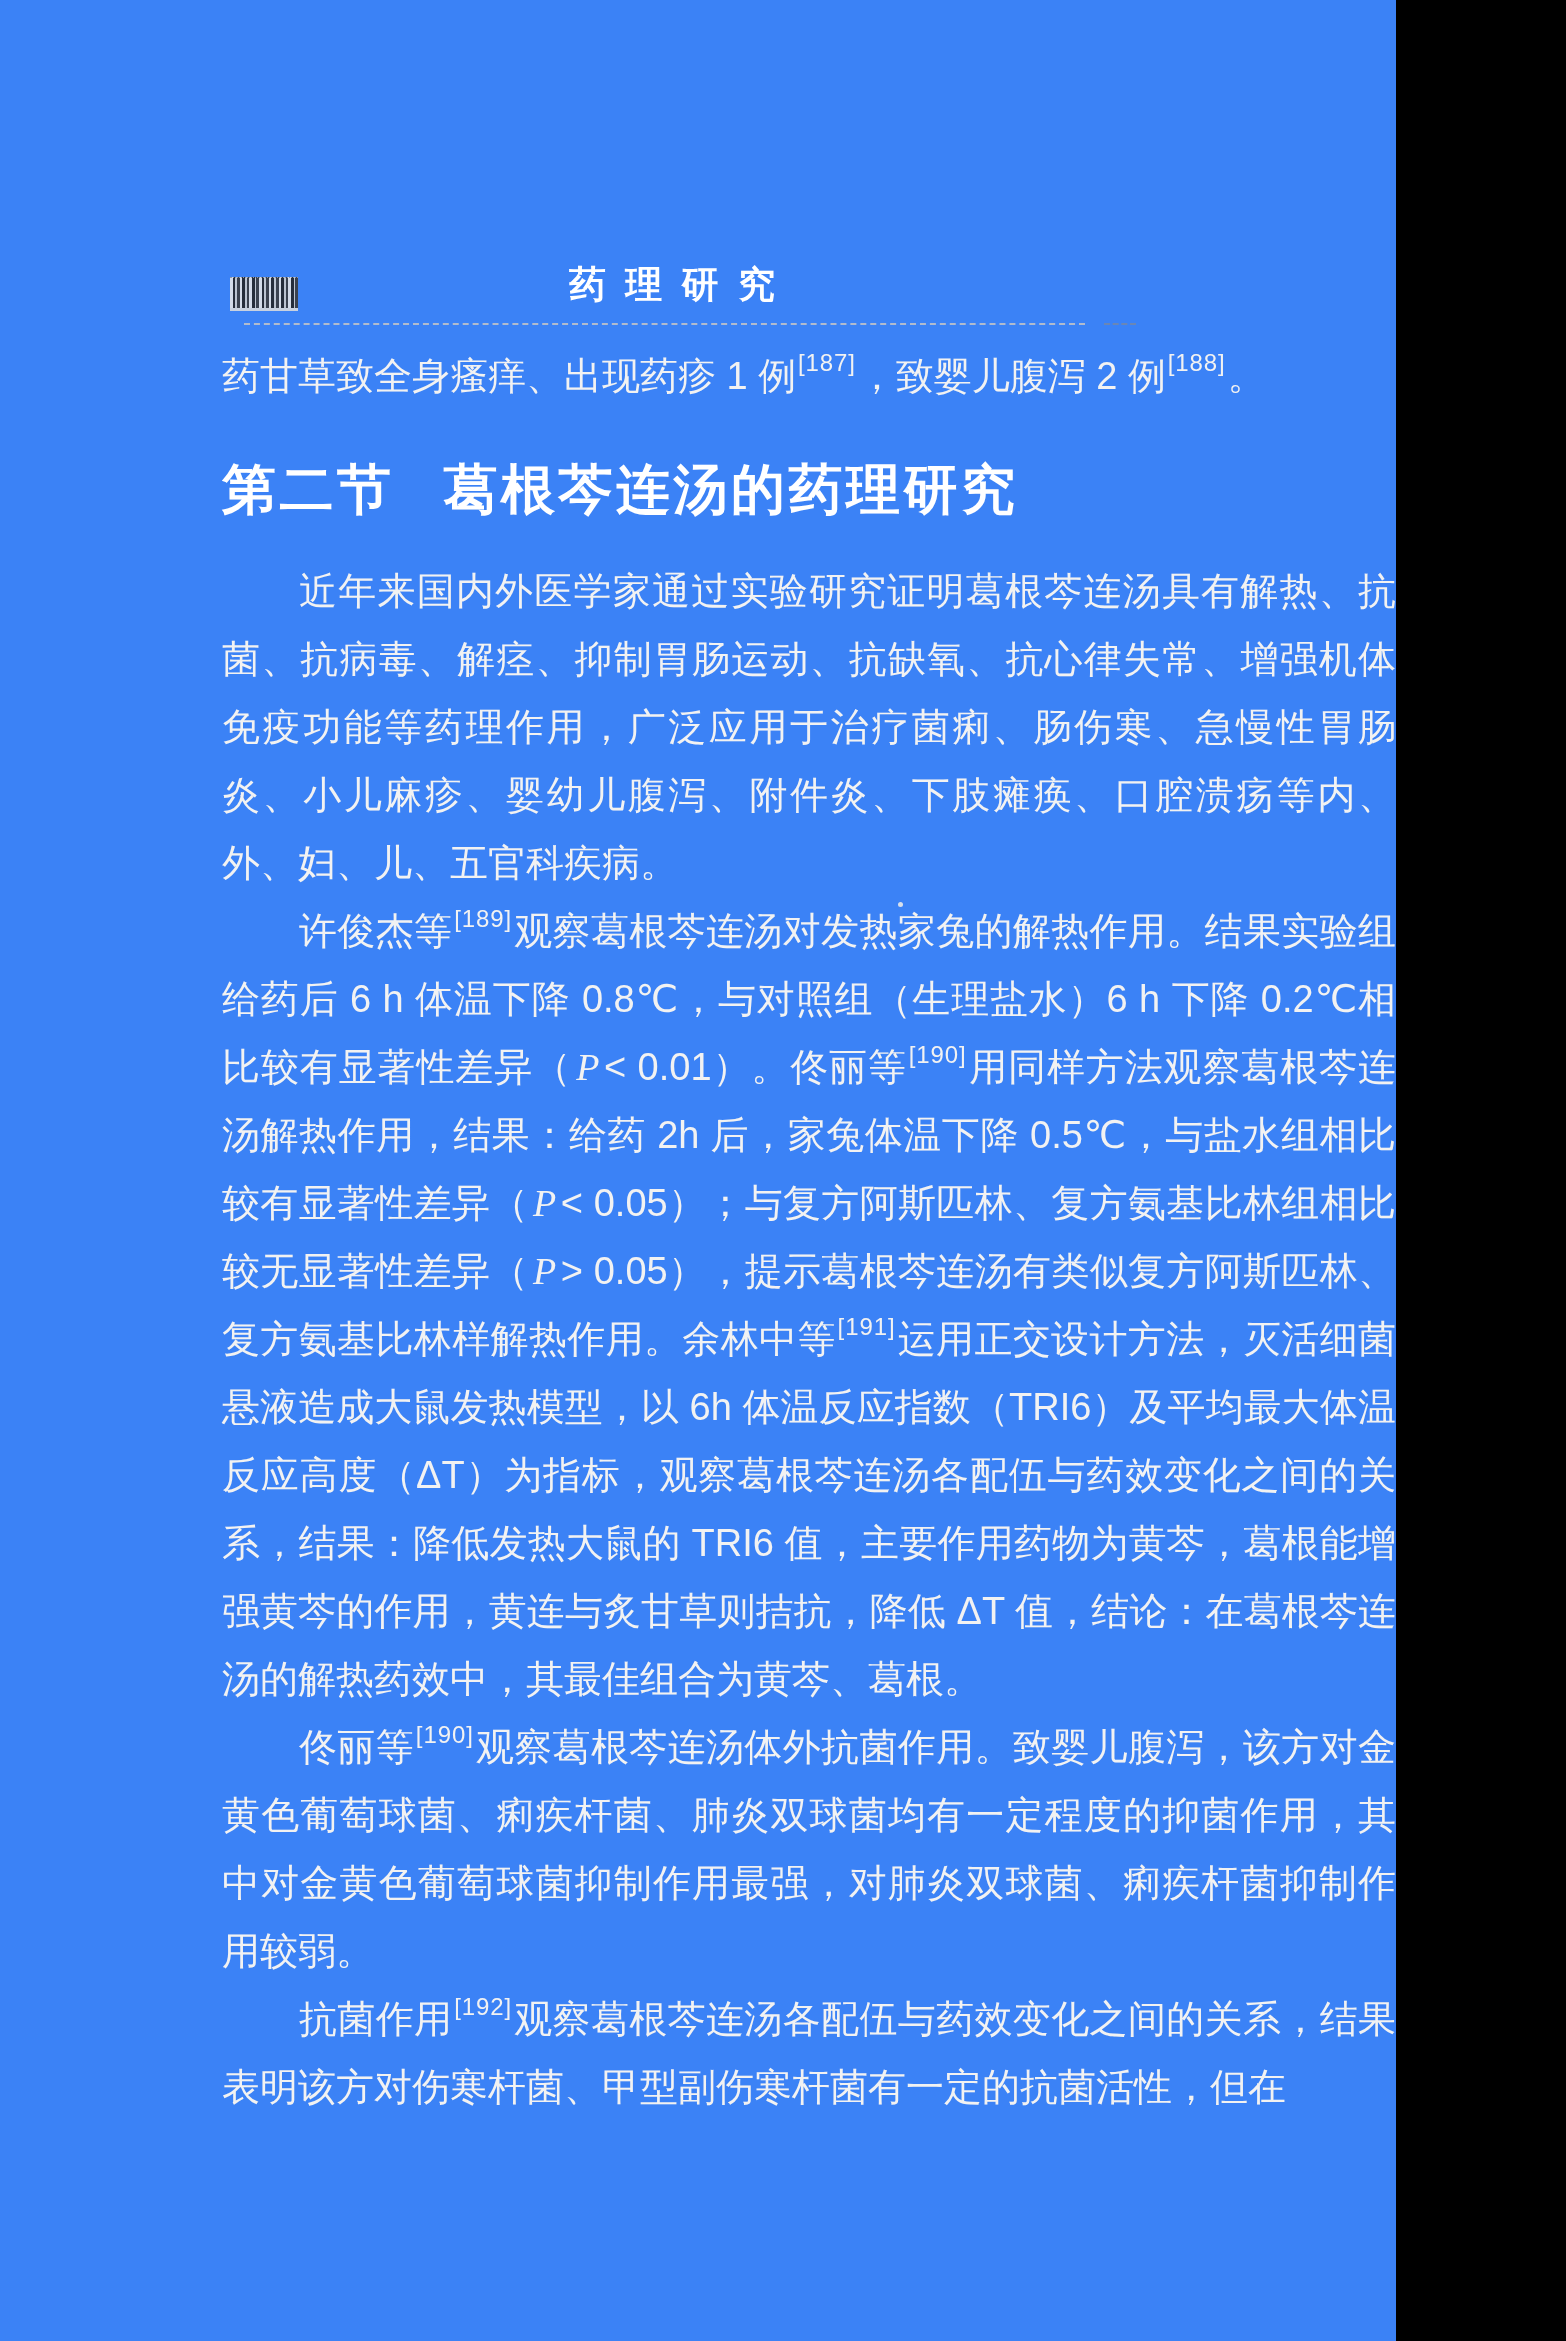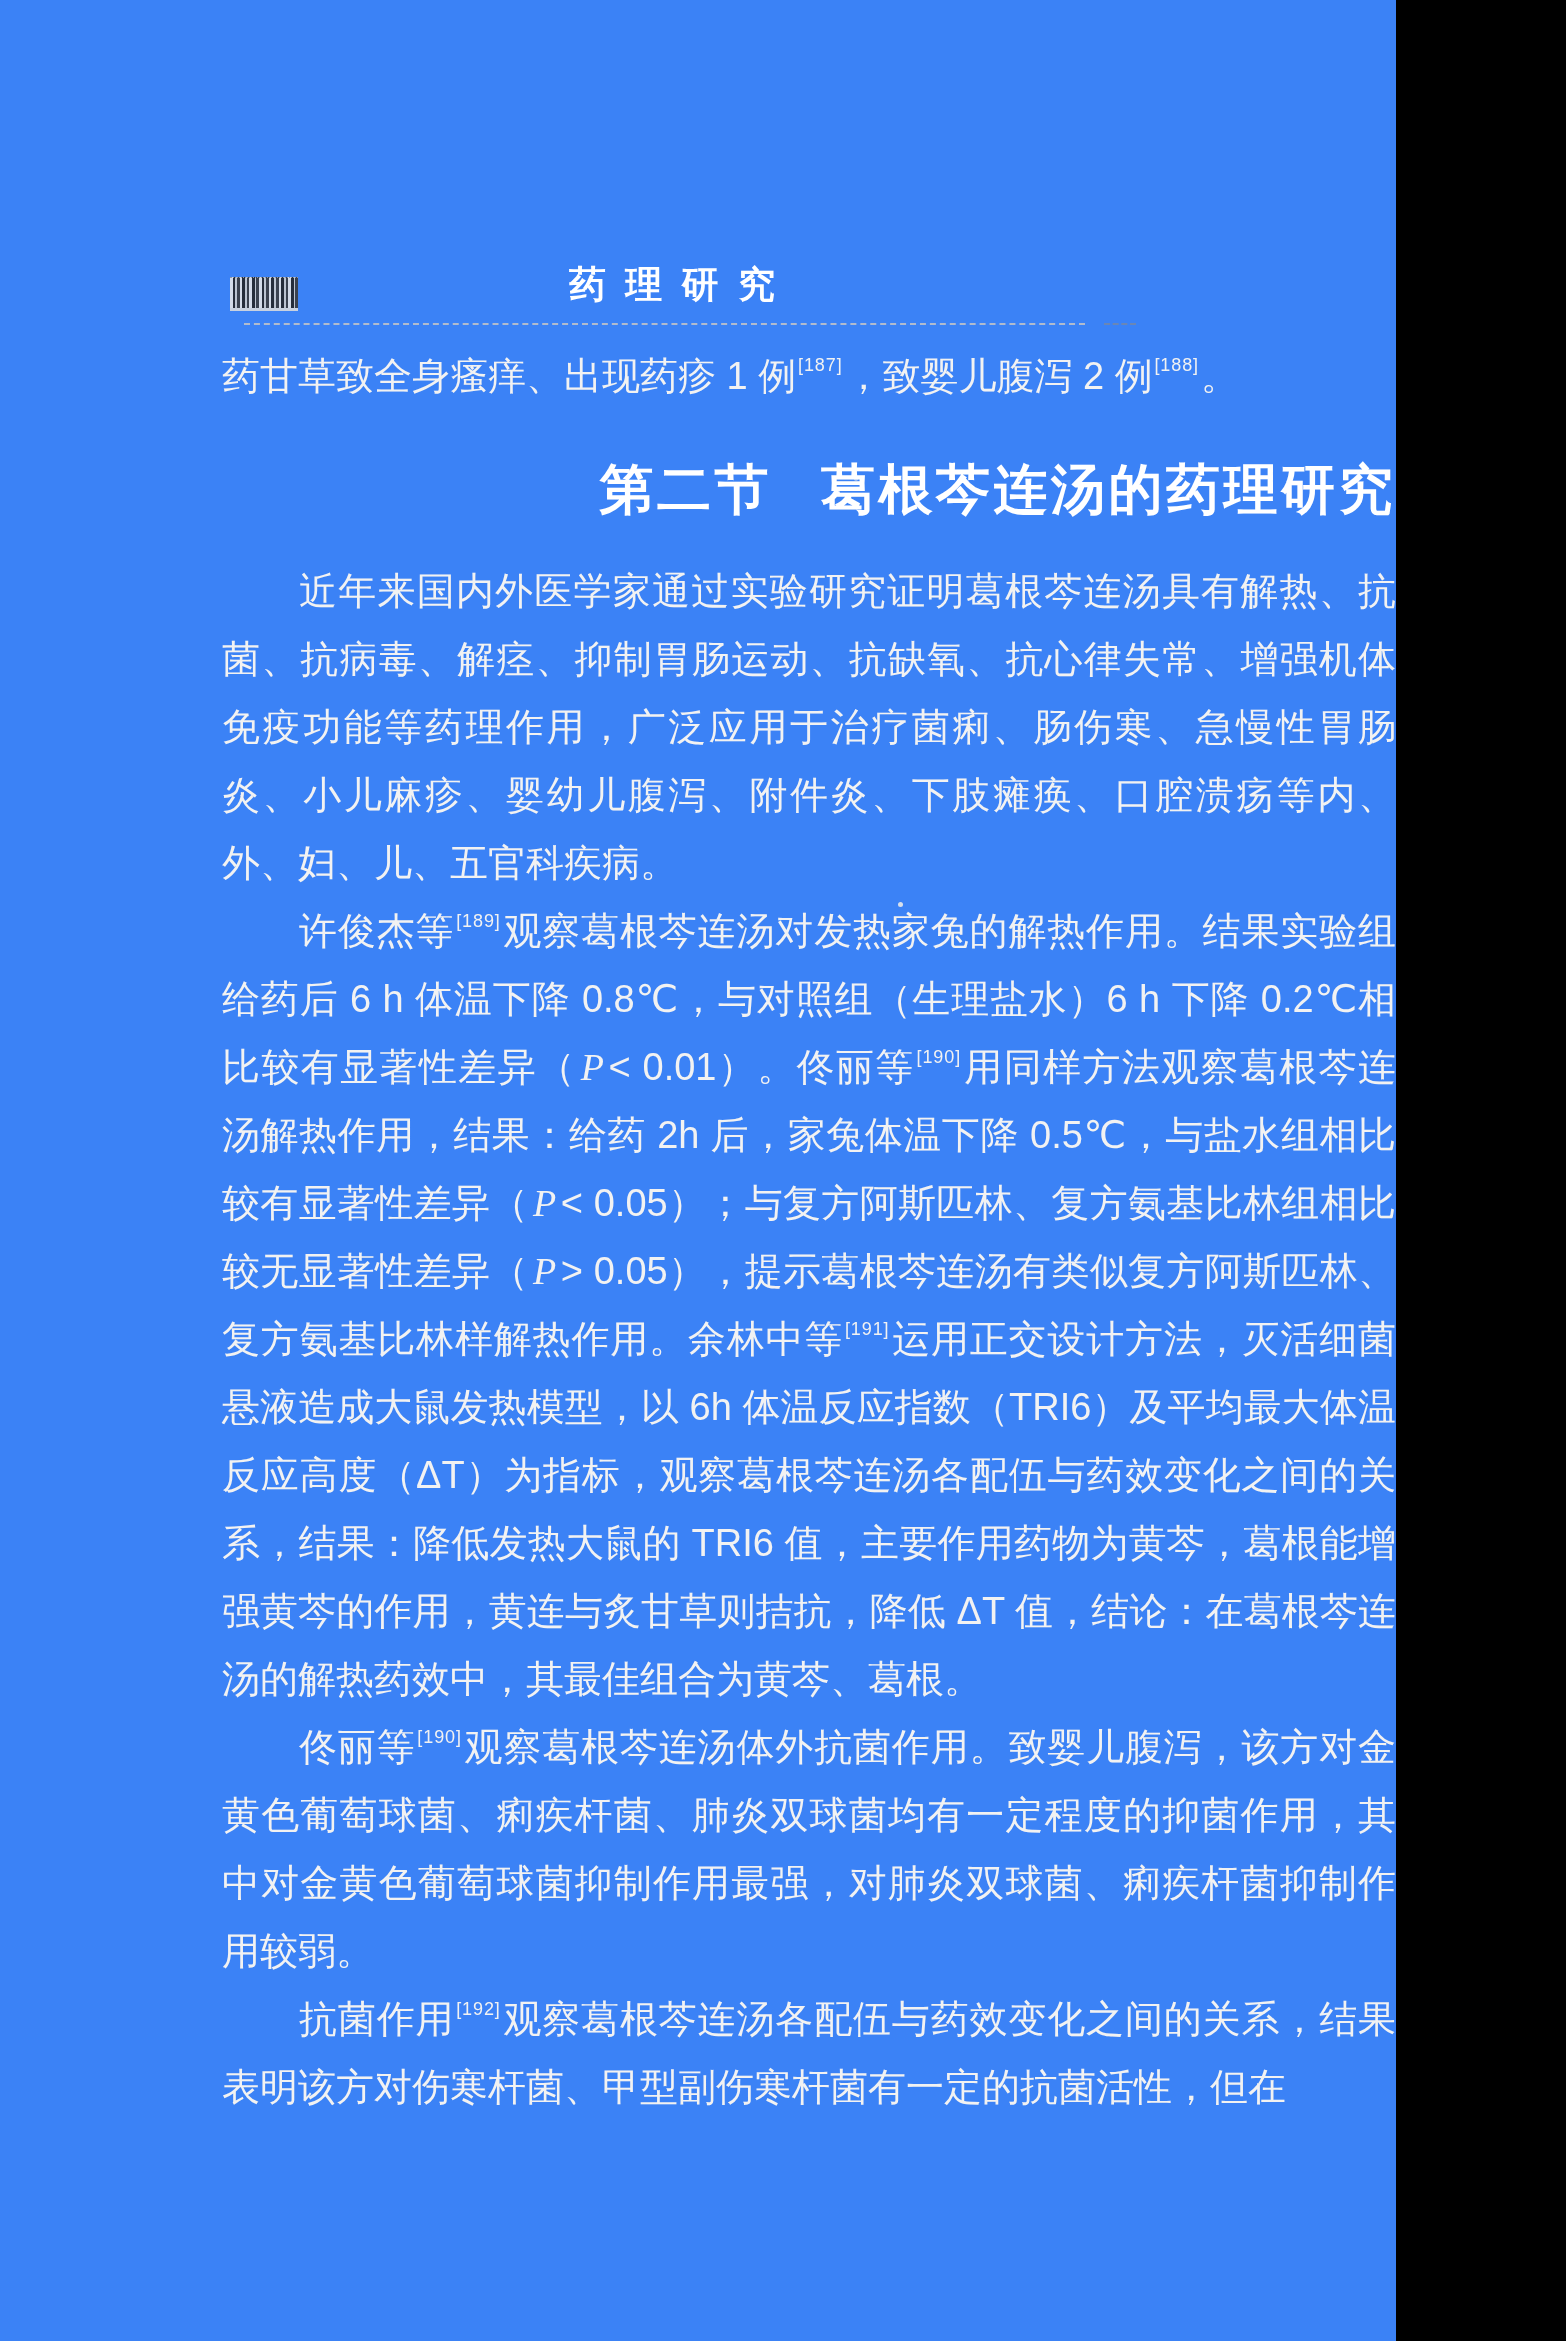--- a/index.html
+++ b/index.html
@@ -76,42 +76,42 @@
     text-align: justify;
     color: #f2f2f2;
   }
   .para {
     margin: 0;
     font-weight: 500;
   }
   .para.indent { text-indent: 77px; }
   .chapter-heading {
     margin: 44px 0 33px 0;
-    text-align: right;
+    text-align: left;
     text-indent: 0;
     font-size: 54px;
     line-height: 1.3;
     font-weight: 700;
     letter-spacing: 3.5px;
     color: #ffffff;
     white-space: nowrap;
   }
   .chapter-heading .num { margin-right: 49px; }
   .subheading {
     margin: 21px 0;
     font-size: 40px;
     font-weight: 500;
     line-height: 1.35;
     text-indent: 77px;
     letter-spacing: 2.6px;
     color: #f7f7f7;
   }
   .subheading .label { margin-right: 21px; }
   sup.ref {
-    font-size: 18px;
+    font-size: 24px;
     line-height: 0;
     vertical-align: 17.6px;
     letter-spacing: 0.9px;
     padding: 0 1.8px;
   }
   .ivar {
     font-style: italic;
     font-family: "Liberation Serif", "DejaVu Serif", serif;
     padding: 0 4.4px;
   }

